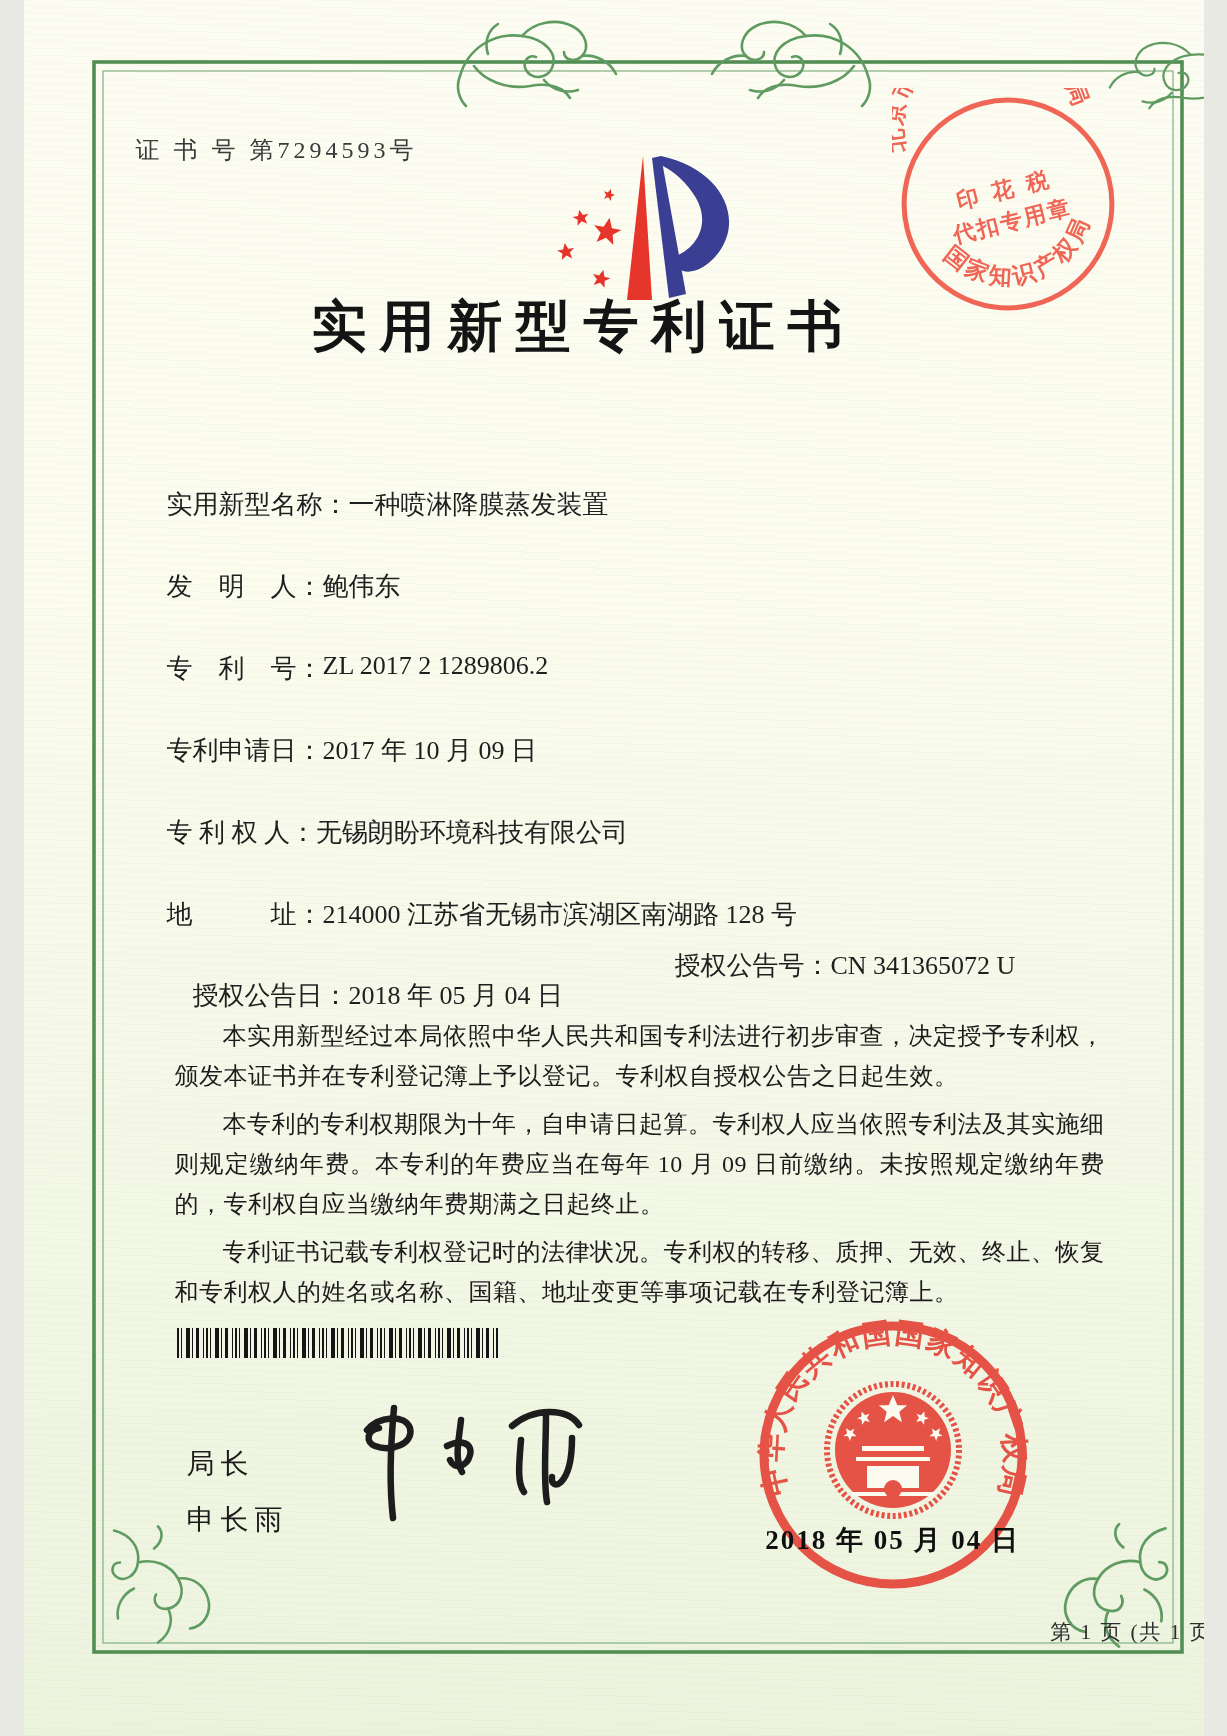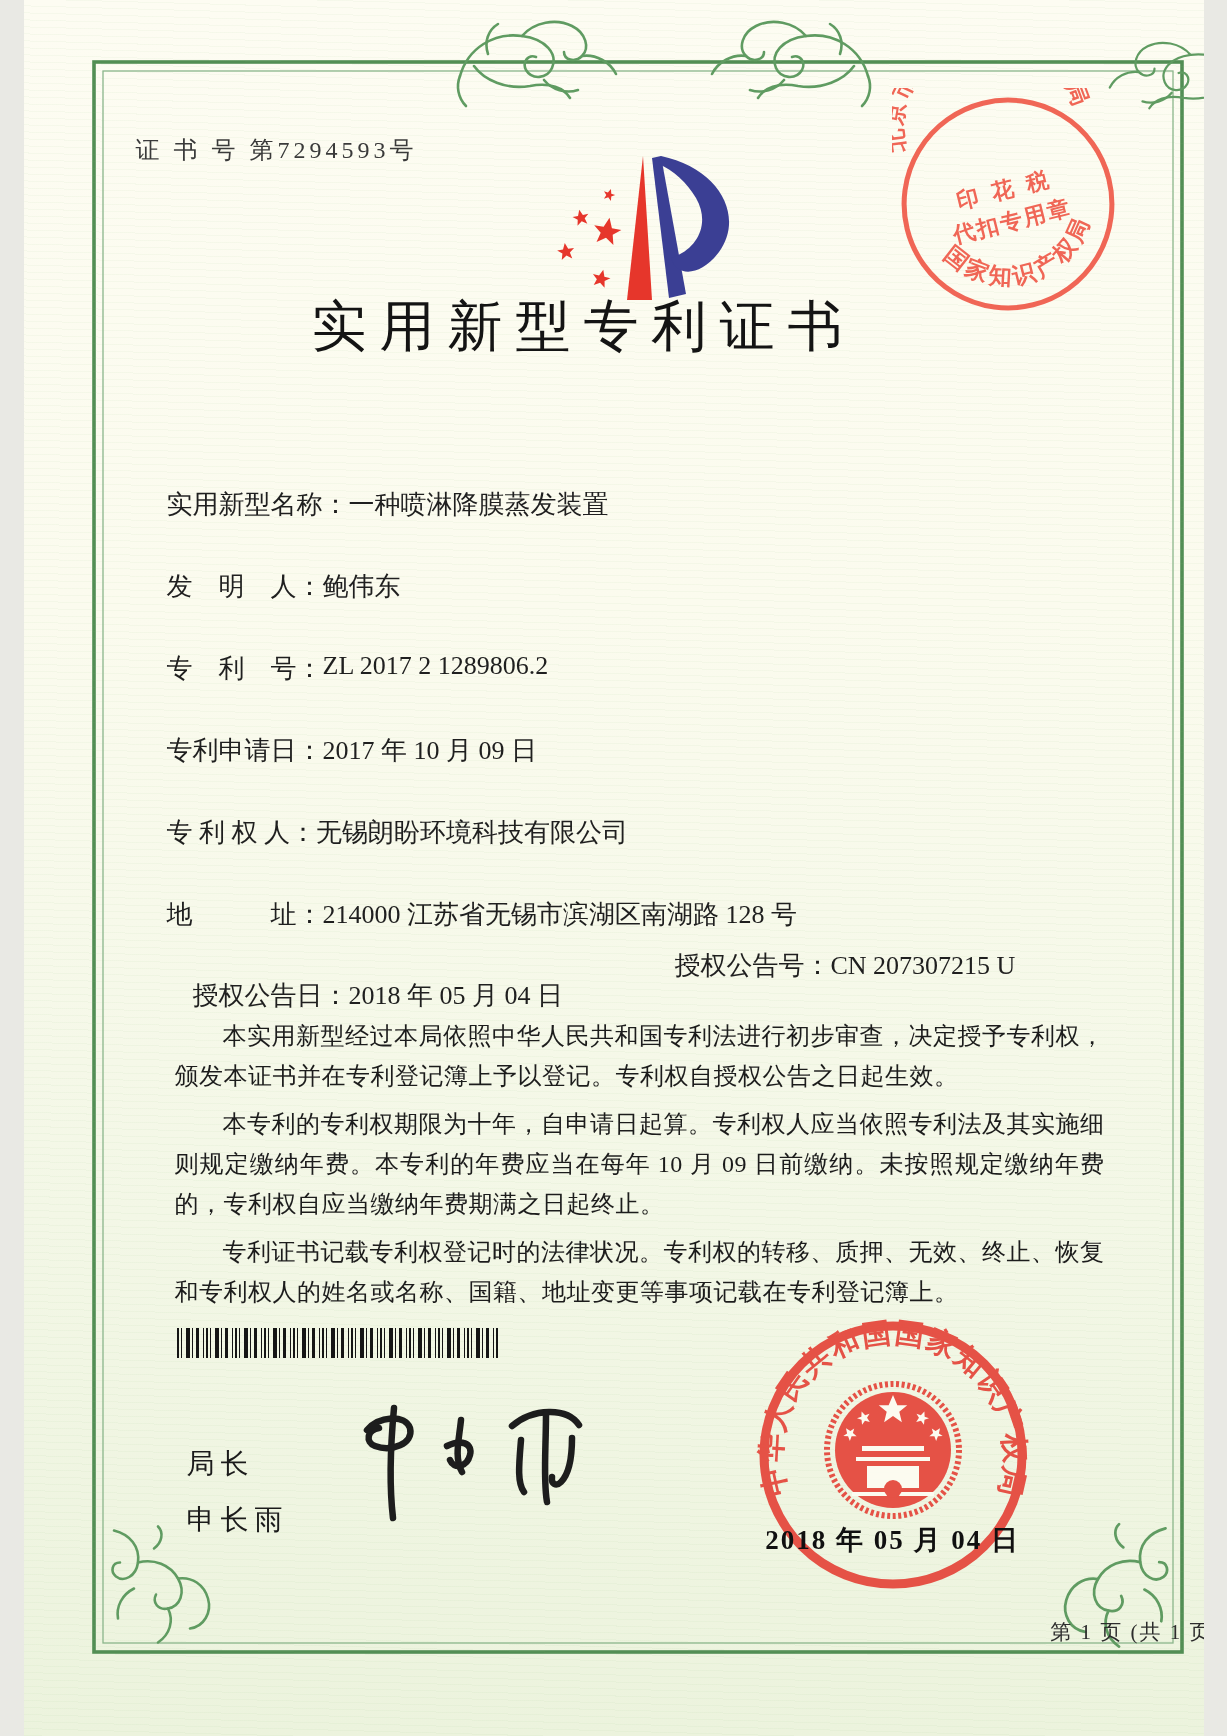--- a/index.html
+++ b/index.html
@@ -16,21 +16,21 @@
   }
   .deco-svg{position:absolute; left:0; top:0; pointer-events:none;}
   .cert-number{
     position:absolute; left:112px; top:134px;
     font-size:24px; letter-spacing:4px; color:#3a3a3a;
   }
   .stamp{position:absolute; left:868px; top:88px; width:232px; height:232px; opacity:.92;}
   .logo{position:absolute; left:515px; top:146px; width:200px; height:160px;}
   .title{
     position:absolute; left:60px; top:290px; width:1000px;
-    text-align:center; font-size:55px; font-weight:normal; letter-spacing:13px;
+    text-align:center; font-size:55px; font-weight:bold; letter-spacing:13px;
     color:#141414;
   }
   .fields{position:absolute; left:143px; top:487px; right:140px; font-size:26px; color:#1f1f1f;}
   .field-row{display:flex; margin-bottom:47px; white-space:pre;text-align:center;}
   .field-row .lab{flex:none;}
   .row7{position:absolute; left:143px; top:948px; right:110px; font-size:26px; color:#1f1f1f; white-space:pre;}
   .row7 .cell2{position:absolute; left:508px; top:0;}
   .body-text{
     position:absolute; left:143px; top:1008px; width:946px;
     font-size:24px; line-height:40px; text-align:justify; color:#1c1c1c; letter-spacing:.5px;
@@ -176,21 +176,21 @@
       <span class="val">无锡朗盼环境科技有限公司</span>
     </div>
     <div class="field-row">
       <span class="lab">地　　　址：</span>
       <span class="val">214000 江苏省无锡市滨湖区南湖路 128 号</span>
     </div>
   </div>
 
   <div class="row7">
     <span>授权公告日：</span><span>2018 年 05 月 04 日</span>
-    <span class="cell2"><span>授权公告号：</span><span>CN 207307215 U</span></span>
+    <span class="cell2"><span>授权公告号：</span><span>CN 341365072 U</span></span>
   </div>
 
   <div class="body-text">
     <p>本实用新型经过本局依照中华人民共和国专利法进行初步审查，决定授予专利权，颁发本证书并在专利登记簿上予以登记。专利权自授权公告之日起生效。</p>
     <p>本专利的专利权期限为十年，自申请日起算。专利权人应当依照专利法及其实施细则规定缴纳年费。本专利的年费应当在每年 10 月 09 日前缴纳。未按照规定缴纳年费的，专利权自应当缴纳年费期满之日起终止。</p>
     <p>专利证书记载专利权登记时的法律状况。专利权的转移、质押、无效、终止、恢复和专利权人的姓名或名称、国籍、地址变更等事项记载在专利登记簿上。</p>
   </div>
 
   <div class="barcode"></div>
 

